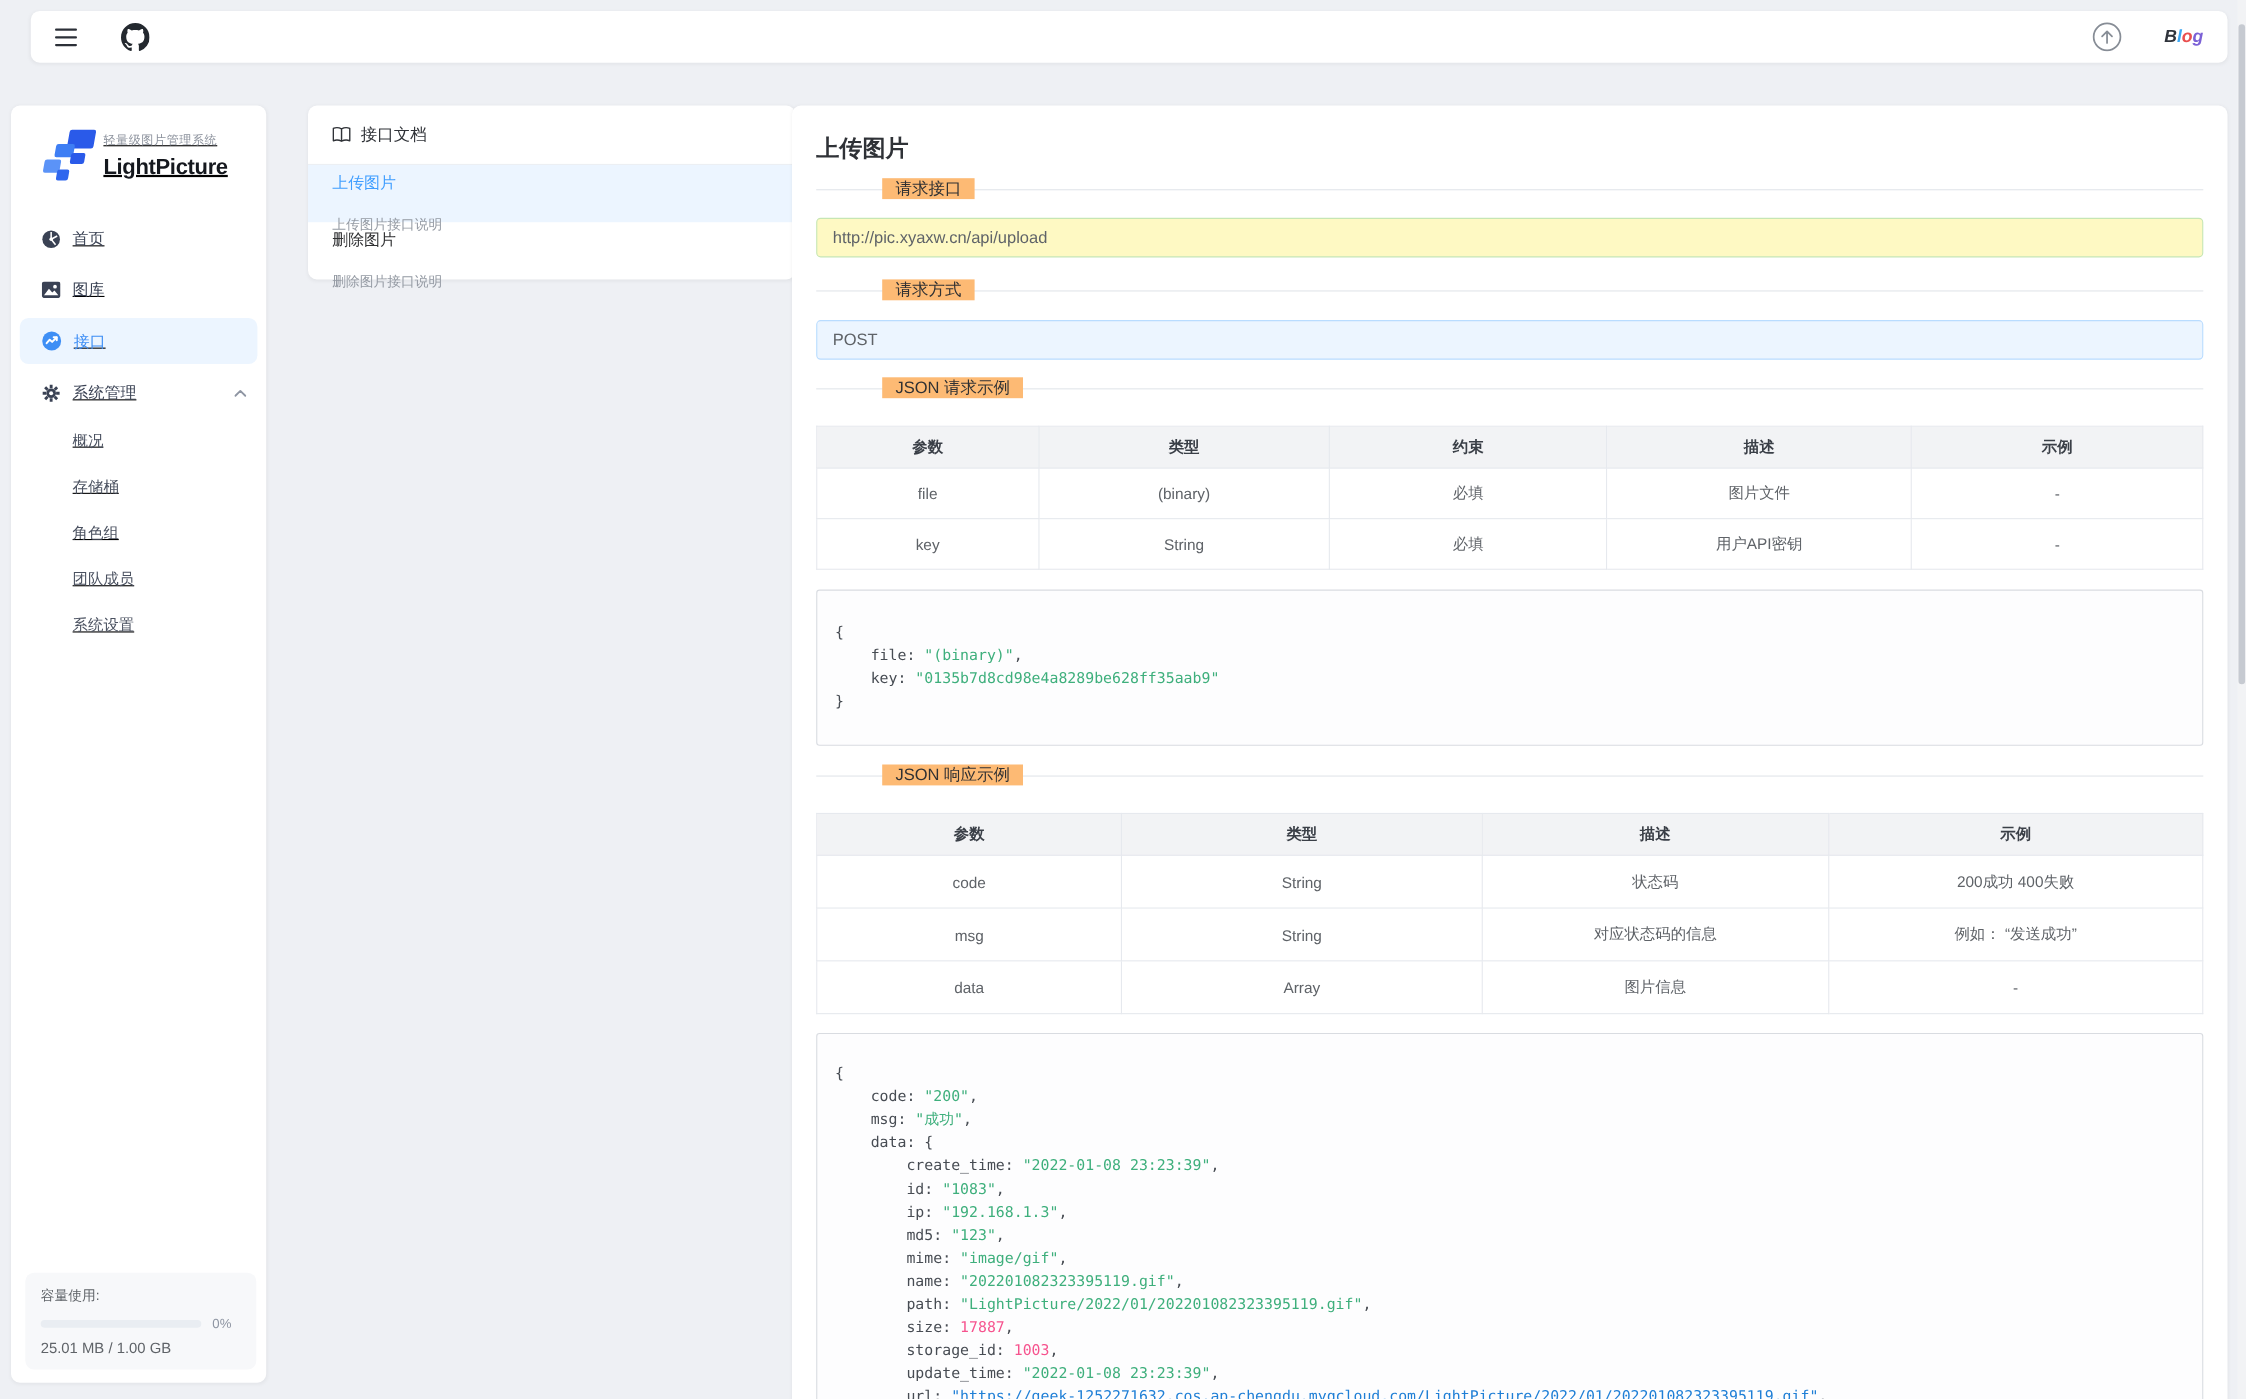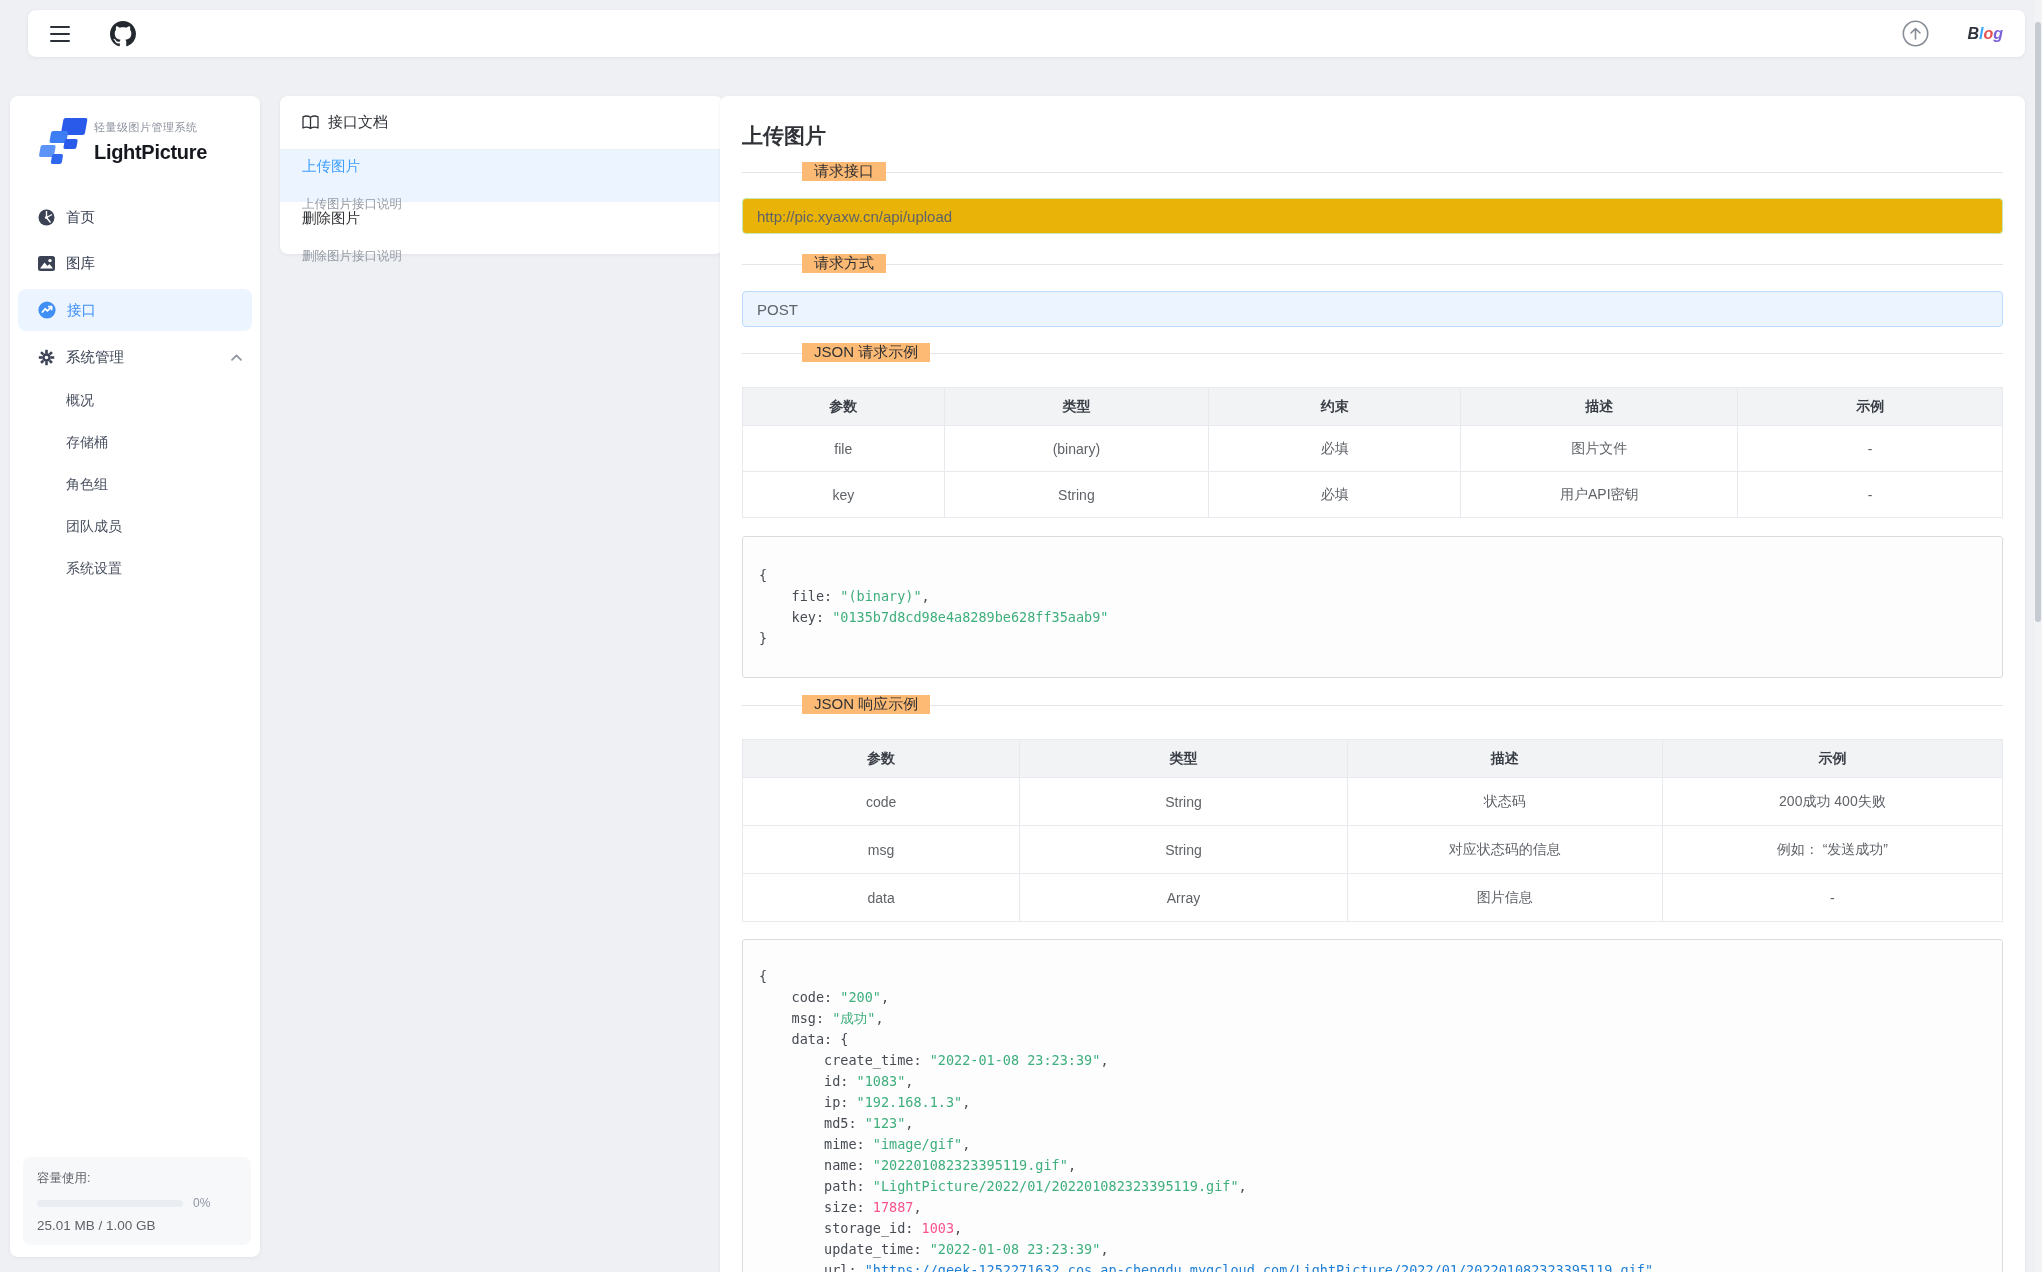--- a/index.html
+++ b/index.html
@@ -17,21 +17,21 @@
   .topbar-right { margin-left:auto; display:flex; align-items:center; gap:38px; }
   .upbtn { width:27px; height:27px; cursor:pointer; }
   .avatar { display:flex; align-items:flex-end; font-weight:bold; font-style:italic;
             font-size:16px; letter-spacing:0; line-height:1; cursor:pointer; }
 
   
   .scroll-track { position:absolute; right:0; top:0; width:8px; height:1272px; background:#f2f3f5; }
   .scroll-thumb { position:absolute; right:1px; top:22px; width:6px; height:600px; background:#c6cad1; border-radius:3px; }
 
   
-  .sidebar { position:absolute; left:10px; top:96px; width:250px; height:1161px; }
+  .sidebar { position:absolute; left:10px; top:96px; width:232px; height:1161px;text-decoration:underline; }
   .brand { display:flex; align-items:flex-start; gap:6px; padding:20px 14px 6px 28px; }
   .brand-text { display:flex; flex-direction:column; padding-top:4px; }
   .brand-sub { font-size:11px; color:#8b919c; letter-spacing:.5px; }
   .brand-name { font-size:20px; font-weight:800; color:#15181e; margin-top:6px; letter-spacing:-.3px; }
   .menu { margin-top:18px; }
   .menu-item { height:46px; display:flex; align-items:center; gap:11px;
                padding:0 18px 0 28px; font-size:14.5px; color:#3a4254; cursor:pointer; }
   .menu-item.active { height:42px; margin:3px 8px; padding:0 12px 0 20px;
                       background:#ecf5ff; border-radius:8px; color:#3f8ff5; }
   .menu-item .chev { margin-left:auto; }
@@ -60,21 +60,21 @@
   .main { position:absolute; left:720px; top:96px; width:1305px; height:1200px;
           background:#fff; border-radius:8px 8px 0 0; box-shadow:0 1px 4px rgba(0,0,0,.06);
           padding:0 22px; }
   .page-title { margin-top:26px; font-size:21px; font-weight:700; color:#2f3237; line-height:28px; }
   .divider { position:relative; height:1px; background:#e2e5ea; }
   .divider > span { position:absolute; left:60px; top:-10px; background:#fdba74;
                     padding:0 12px; font-size:15px; color:#303133; white-space:nowrap; }
   .d1 { margin-top:22px; } .d2 { margin-top:30px;text-align:right; } .d3 { margin-top:26px; } .d4 { margin-top:27px; }
   .field { height:36px; margin-top:25px; border-radius:4px; display:flex; align-items:center;
            padding:0 14px; font-size:15px; color:#5f6368; }
-  .field.success { background:#eab308; border:1px solid #c6e6b4; }
+  .field.success { background:#fef9c3; border:1px solid #c6e6b4; }
   .field.primary { background:#ecf5ff; border:1px solid #b9dcff; margin-top:26px; }
   table.doc-table { width:100%; border-collapse:collapse; margin-top:33px; }
   .doc-table th { height:38px; background:#f2f3f5; border:1px solid #e6e9ee;
                   font-size:14px; font-weight:600; color:#3a3f47; text-align:center; }
   .doc-table td { height:46px; border:1px solid #e6e9ee; font-size:14px; color:#5f6368; text-align:center; }
   #response-table td { height:48px; }
   #request-table th:nth-child(1){width:16%} #request-table th:nth-child(2){width:21%}
   #request-table th:nth-child(3){width:20%} #request-table th:nth-child(4){width:22%}
   #request-table th:nth-child(5){width:21%}
   #response-table th:nth-child(1){width:22%} #response-table th:nth-child(2){width:26%}

